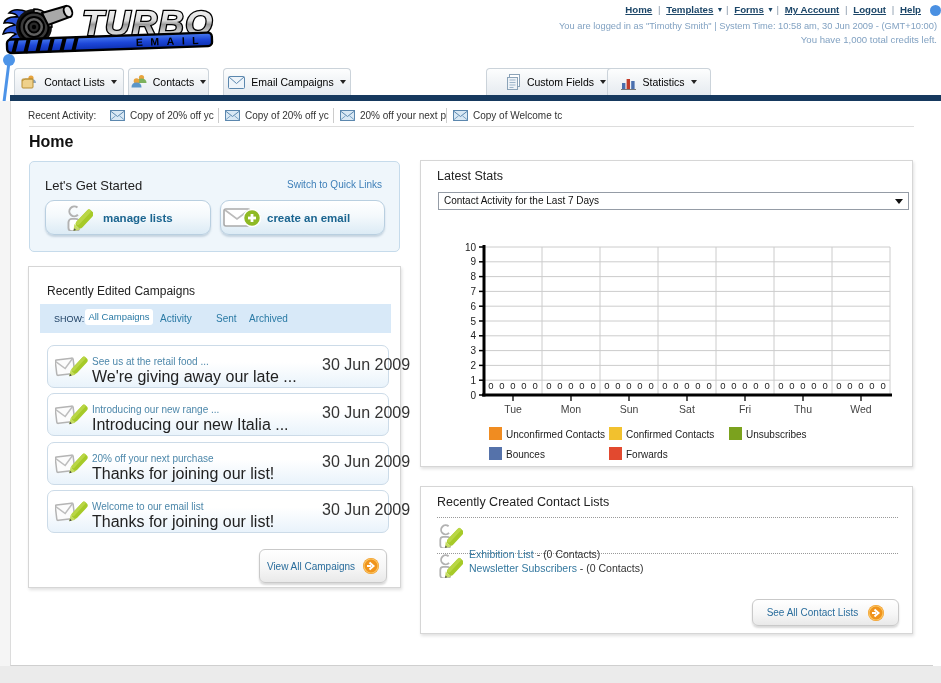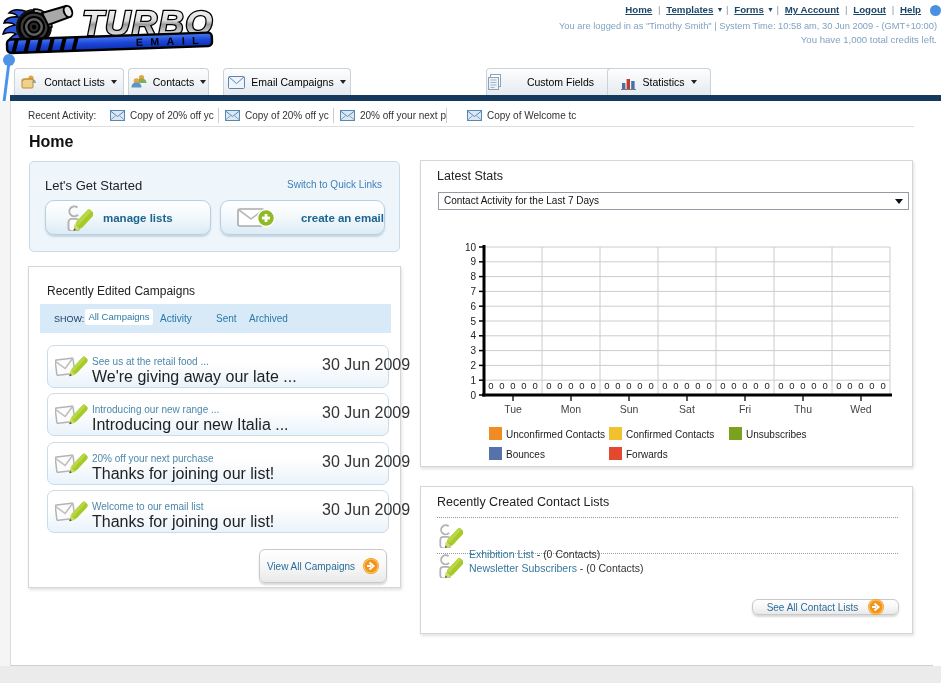--- a/index.html
+++ b/index.html
@@ -64,21 +64,21 @@
 .card { position:absolute; left:47px; width:342px; height:43px; background:linear-gradient(#ffffff 40%,#e9f3fb);
   border:1px solid #ccdbe8; border-radius:7px; }
 .c-title { position:absolute; left:92px; font-size:10px; color:#4c87aa; }
 .c-sub { position:absolute; left:92px; font-size:16px; color:#222; }
 .c-date { position:absolute; font-size:16px; color:#333; }
 .cicon { position:absolute; left:55px; }
 .smallbtn { position:absolute; border:1px solid #c9c9c9; border-radius:6px;
   background:linear-gradient(#ffffff,#f6f6f6 55%,#e9e9e9); box-shadow:0 2px 2px rgba(0,0,0,.15);
   font-size:10px; color:#2a6d9c; display:flex; align-items:center; justify-content:center; }
 .vac { top:549px; left:259px; width:128px; height:34px; }
-.sacl { top:599px; left:752px; width:147px; height:16px; }
+.sacl { top:599px; left:752px; width:147px; height:27px; }
 
 
 .panel3 { top:160px; left:420px; width:493px; height:307px; background:#fff;
   border:1px solid #d6d6d6; box-shadow:1px 2px 3px rgba(0,0,0,.12); }
 .p3-title { top:169px; left:437px; font-size:12.5px; color:#222; }
 .select { top:192px; left:438px; width:471px; height:18px; border:1px solid #959ca6; background:#fff;
   font-size:10px; color:#111; line-height:16px; padding-left:5px; }
 .select .sarr { position:absolute; right:5px; top:6px; width:0; height:0;
   border-left:4px solid transparent; border-right:4px solid transparent; border-top:5px solid #111; }
 
@@ -205,21 +205,21 @@
         <circle cx="5.5" cy="7" r="2.8" fill="#e8a33d"></circle>
         <path d="M 0.5,13.5 q 0,-5 5,-5 q 5,0 5,5 z" fill="#5b96c8"></path>
       </svg>
     Contacts<span class="darr"></span></div>
   <div class="tab" style="left:223px;width:128px;">
     <svg width="17" height="13" viewBox="0 0 17 13">
         <rect x="0.5" y="0.5" width="16" height="12" rx="1" fill="#eef4fa" stroke="#5b87ae"></rect>
         <path d="M 1,1 L 8.5,7.5 L 16,1" fill="none" stroke="#5b87ae"></path>
       </svg>
     Email Campaigns<span class="darr"></span></div>
-  <div class="tab" style="left:486px;width:140px;justify-content:space-between;">
+  <div class="tab" style="left:486px;width:140px;">
     <svg width="15" height="16" viewBox="0 0 15 16">
         <rect x="3.5" y="0.5" width="10" height="12" fill="#fff" stroke="#8ba3b8"></rect>
         <rect x="1.5" y="3.5" width="10" height="12" fill="#eef3f8" stroke="#8ba3b8"></rect>
         <path d="M 3.5,6 h 6 M 3.5,8.5 h 6 M 3.5,11 h 6 M 3.5,13.5 h 4" stroke="#9db5ca"></path>
       </svg>
     Custom Fields<span class="darr"></span></div>
   <div class="tab" style="left:607px;width:104px;">
     <svg width="15" height="15" viewBox="0 0 15 15">
         <rect x="1" y="8" width="3.4" height="6" fill="#4a6fae"></rect>
         <rect x="5.6" y="4" width="3.4" height="10" fill="#c23c2a"></rect>
@@ -239,36 +239,36 @@
       </svg>Copy of 20% off yc</div>
   <div class="abs ra-sep" style="left:218px;"></div>
   <div class="abs ra-item" style="left:225px;"><svg width="15" height="11" viewBox="0 0 15 11" style="vertical-align:-2px;margin-right:5px;">
         <use href="#mailico"></use>
       </svg>Copy of 20% off yc</div>
   <div class="abs ra-sep" style="left:333px;"></div>
   <div class="abs ra-item" style="left:340px;"><svg width="15" height="11" viewBox="0 0 15 11" style="vertical-align:-2px;margin-right:5px;">
         <use href="#mailico"></use>
       </svg>20% off your next p</div>
   <div class="abs ra-sep" style="left:446px;"></div>
-  <div class="abs ra-item" style="left:467px;"><svg width="15" height="11" viewBox="0 0 15 11" style="vertical-align:-2px;margin-right:5px;">
+  <div class="abs ra-item" style="left:453px;"><svg width="15" height="11" viewBox="0 0 15 11" style="vertical-align:-2px;margin-right:5px;">
         <use href="#mailico"></use>
       </svg>Copy of Welcome tc</div>
   <div class="abs ra-line"></div>
 
   <div class="abs home-h">Home</div>
 
   <div class="abs panel1"></div>
   <div class="abs lgs">Let's Get Started</div>
   <a class="abs sql" href="#">Switch to Quick Links</a>
   <div class="bigbtn" style="top:200px;left:45px;width:166px;padding-left:20px;">
     <svg width="27" height="26" viewBox="0 0 24 23">
         <use href="#personpencil"></use>
       </svg>
     manage lists</div>
-  <div class="bigbtn" style="top:200px;left:220px;width:165px;padding-left:16px;justify-content:space-between;">
+  <div class="bigbtn" style="top:200px;left:220px;width:165px;padding-left:2px;">
     <svg width="40" height="25" viewBox="0 0 40 25">
         <rect x="1" y="4" width="26" height="17" rx="2" fill="#fff" stroke="#aaa" stroke-width="1.6"></rect>
         <path d="M 2,5 L 14,14 L 26,5" fill="none" stroke="#bbb" stroke-width="1.6"></path>
         <circle cx="29" cy="13" r="8.5" fill="#8fba24" stroke="#fff" stroke-width="1.5"></circle>
         <rect x="25" y="11.6" width="8" height="2.8" fill="#fff"></rect>
         <rect x="27.6" y="9" width="2.8" height="8" fill="#fff"></rect>
       </svg>
     <span style="margin-left:-6px;">create an email</span>
     </div>
 

